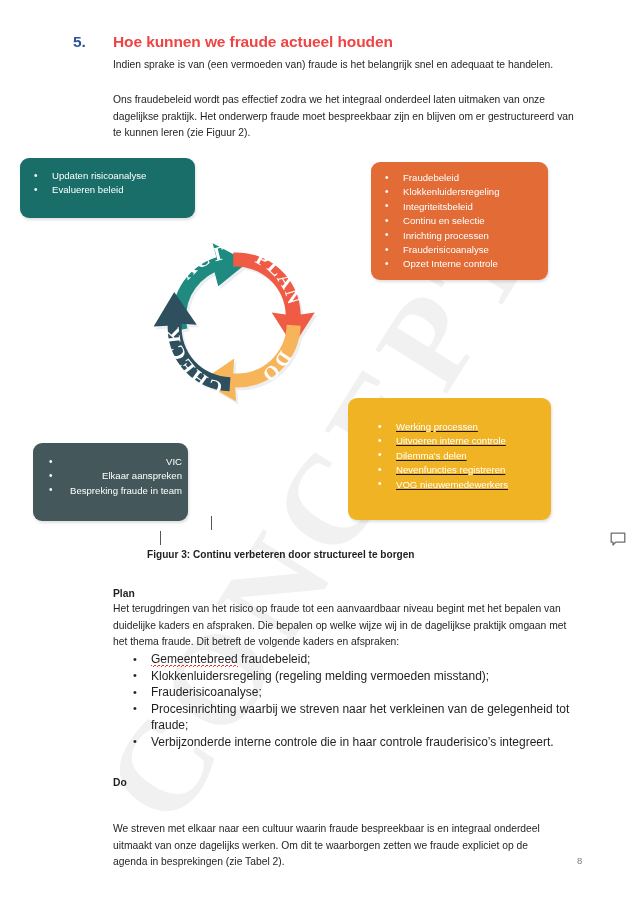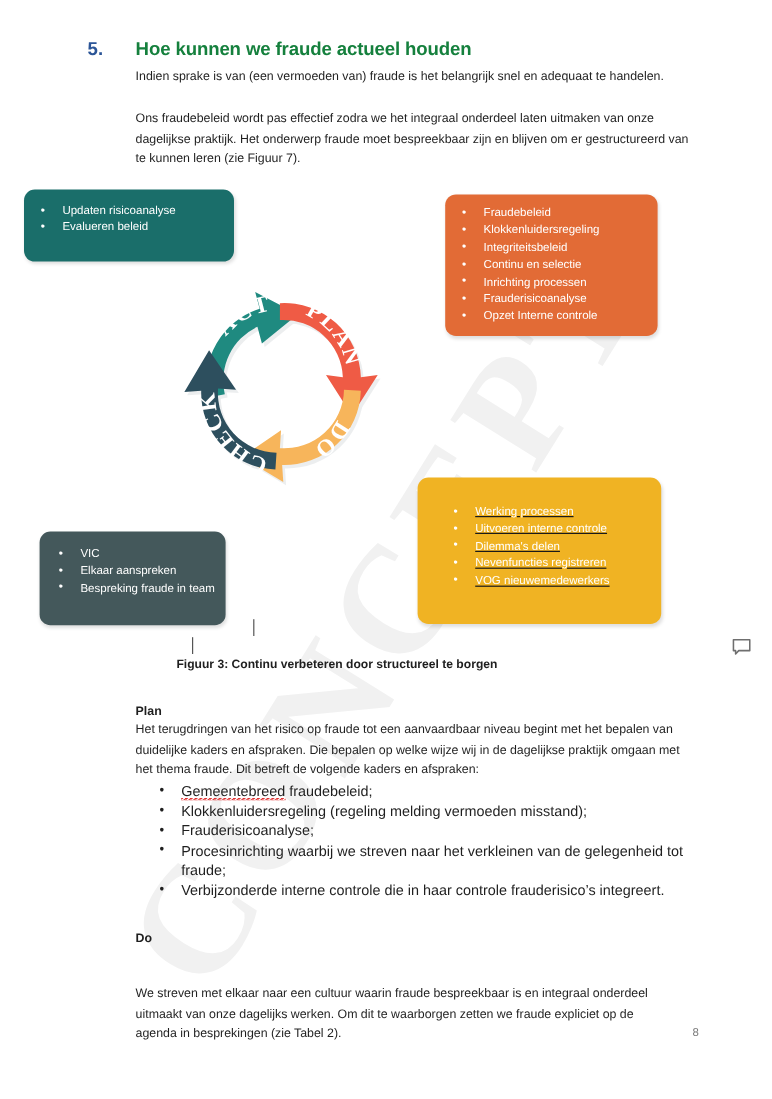--- a/index.html
+++ b/index.html
@@ -53,21 +53,21 @@
   .heading-num {
     font-size: 15.5px;
     font-weight: 700;
     color: #2b5597;
     width: 40px;
     flex: none;
   }
   .heading-text {
     font-size: 15.5px;
     font-weight: 700;
-    color: #15803d;
+    color: #ef4444;
     letter-spacing: -0.1px;
     text-align: right;
   }
 
   
   .body-text {
     position: absolute;
     z-index: 3;
     font-size: 10.3px;
     line-height: 16.6px;
@@ -187,21 +187,21 @@
     background: #f0b323;
     padding: 22px 6px 0 22px;
     text-decoration: underline;
   }
   #box-check {
     left: 33px;  top: 443px;
     width: 155px; height: 78px;
     background: #44585b;
     padding: 12px 6px 0 8px;
   }
-  #box-check li { white-space: normal; }
+  #box-check li { white-space: normal; text-align: right; }
 
   
   .wheel {
     position: absolute;
     left: 142px;
     top: 232px;
     width: 190px;
     height: 178px;
     z-index: 2;
   }
@@ -246,21 +246,21 @@
 <div class="page">
 
   <div class="watermark">CONCEPT</div>
 
   <div class="heading">
     <span class="heading-num">5.</span>
     <span class="heading-text">Hoe kunnen we fraude actueel houden</span>
   </div>
 
   <div class="body-text intro-1">Indien sprake is van (een vermoeden van) fraude is het belangrijk snel en adequaat te handelen.</div>
-  <div class="body-text intro-2">Ons fraudebeleid wordt pas effectief zodra we het integraal onderdeel laten uitmaken van onze dagelijkse praktijk. Het onderwerp fraude moet bespreekbaar zijn en blijven om er gestructureerd van te kunnen leren (zie Figuur 7).</div>
+  <div class="body-text intro-2">Ons fraudebeleid wordt pas effectief zodra we het integraal onderdeel laten uitmaken van onze dagelijkse praktijk. Het onderwerp fraude moet bespreekbaar zijn en blijven om er gestructureerd van te kunnen leren (zie Figuur 2).</div>
 
   <div class="callout" id="box-act">
     <ul>
       <li>Updaten risicoanalyse</li>
       <li>Evalueren beleid</li>
     </ul>
   </div>
 
   <div class="callout" id="box-plan">
     <ul>

